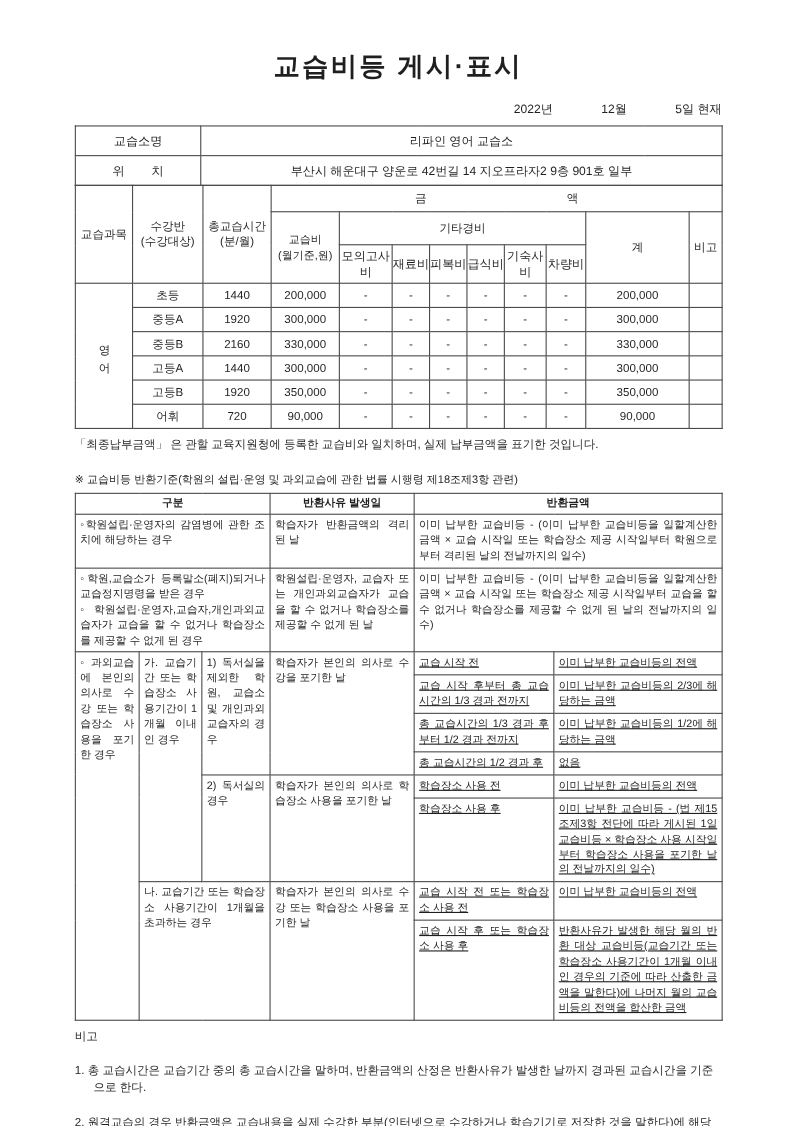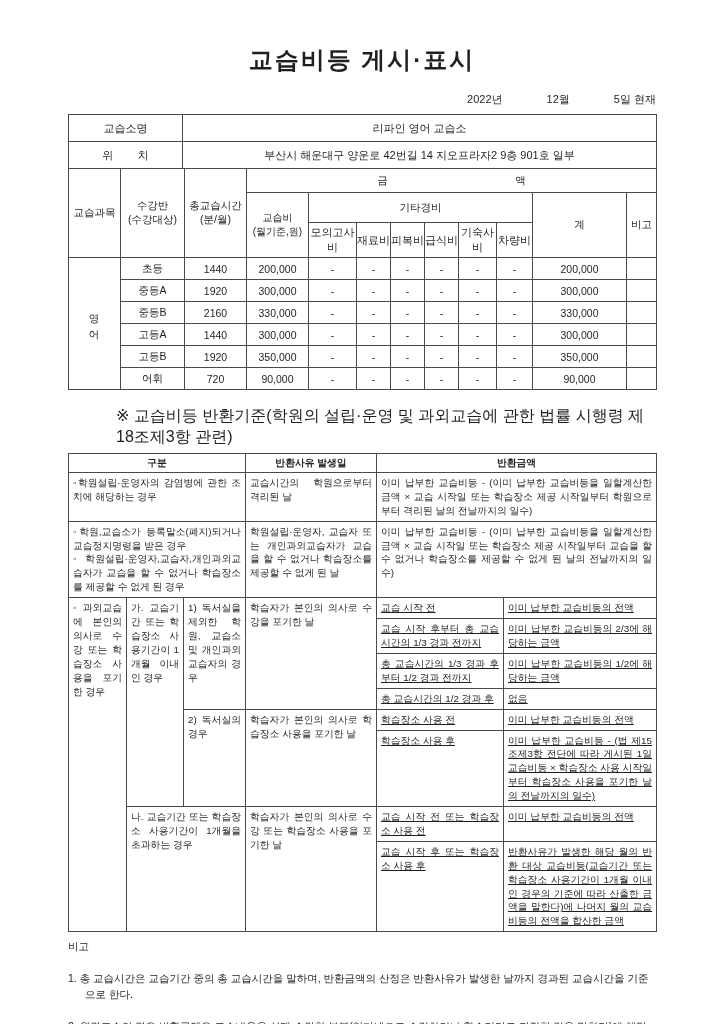--- a/index.html
+++ b/index.html
@@ -53,21 +53,21 @@
   .fee-table tr.data td { height: 22px; }
   .amount-head { display: flex; justify-content: space-evenly; }
   .vert {
     display: inline-block;
     writing-mode: vertical-lr;
     text-orientation: upright;
     letter-spacing: 6px;
   }
   
   .law-notes { margin-top: 6px; font-size: 10.5px; line-height: 1.65; }
-  .refund-heading { margin-top: 16px; margin-bottom: 5px; font-size: 16px; margin-left: 48px; }
+  .refund-heading { margin-top: 16px; margin-bottom: 5px; font-size: 10px; }
   
   .refund-table { font-size: 9.8px; line-height: 1.42; }
   .refund-table th { font-weight: bold; height: 18px; }
   .refund-table td {
     text-align: justify;
     vertical-align: top;
     padding: 3px 4px;
   }
   .refund-table td.cond, .refund-table td.amt { vertical-align: top; text-decoration: underline; }
   
@@ -224,20 +224,21 @@
     <td>-</td>
     <td>-</td>
     <td>-</td>
     <td>90,000</td>
     <td></td>
   </tr>
 </tbody>
   </table>
 
 <div class="law-notes">
+  <div>「최종납부금액」 은 관할 교육지원청에 등록한 교습비와 일치하며, 실제 납부금액을 표기한 것입니다.</div>
 </div>
 
 <div class="refund-heading">※ 교습비등 반환기준(학원의 설립·운영 및 과외교습에 관한 법률 시행령 제18조제3항 관련)</div>
 
 <table class="refund-table">
   <colgroup>
     <col style="width:58px">
       <col style="width:57px">
       <col style="width:62px">
     <col style="width:131px">
@@ -245,21 +246,21 @@
       <col style="width:153px">
   </colgroup>
   <tbody>
       <tr>
     <th colspan="3">구분</th>
     <th>반환사유 발생일</th>
     <th colspan="2">반환금액</th>
   </tr>
   <tr>
     <td colspan="3">◦학원설립·운영자의 감염병에 관한 조치에 해당하는 경우</td>
-    <td>교습시간의 학원으로부터 격리된 날</td>
+    <td>학습자가 반환금액의 격리된 날</td>
     <td colspan="2">이미 납부한 교습비등 - (이미 납부한 교습비등을 일할계산한 금액 × 교습 시작일 또는 학습장소 제공 시작일부터 학원으로부터 격리된 날의 전날까지의 일수)</td>
   </tr>
   <tr>
     <td colspan="3" class="preline">◦학원,교습소가 등록말소(폐지)되거나 교습정지명령을 받은 경우
 ◦학원설립·운영자,교습자,개인과외교습자가 교습을 할 수 없거나 학습장소를 제공할 수 없게 된 경우</td>
     <td>학원설립·운영자, 교습자 또는 개인과외교습자가 교습을 할 수 없거나 학습장소를 제공할 수 없게 된 날</td>
     <td colspan="2">이미 납부한 교습비등 - (이미 납부한 교습비등을 일할계산한 금액 × 교습 시작일 또는 학습장소 제공 시작일부터 교습을 할 수 없거나 학습장소를 제공할 수 없게 된 날의 전날까지의 일수)</td>
   </tr>
   <tr>
     <td rowspan="8">◦과외교습에 본인의 의사로 수강 또는 학습장소 사용을 포기한 경우</td>

